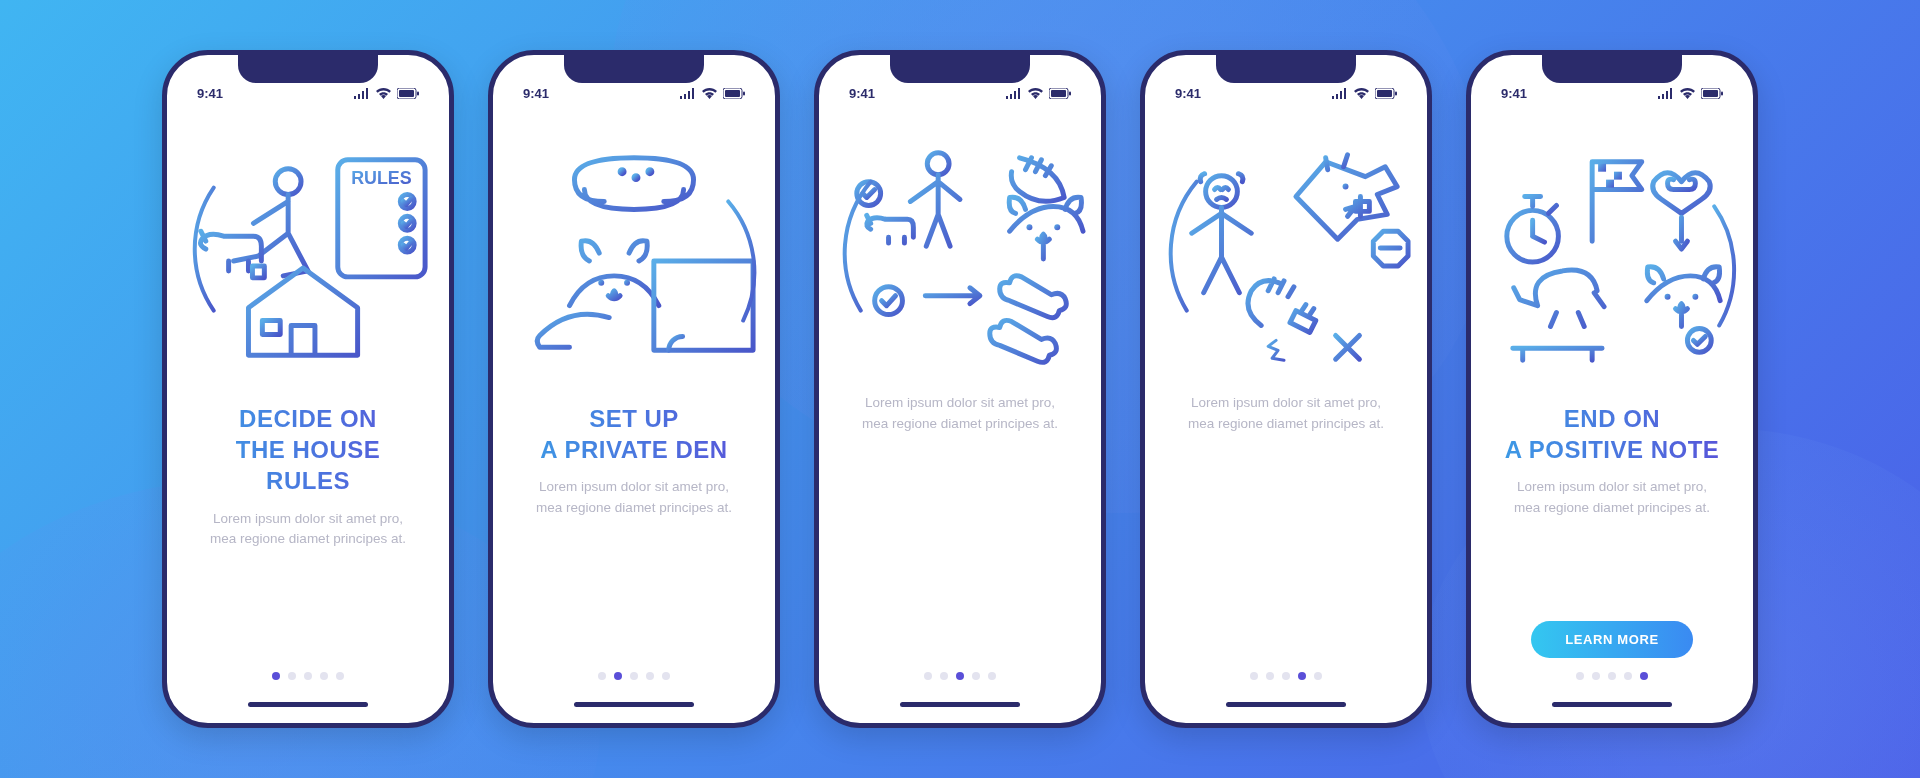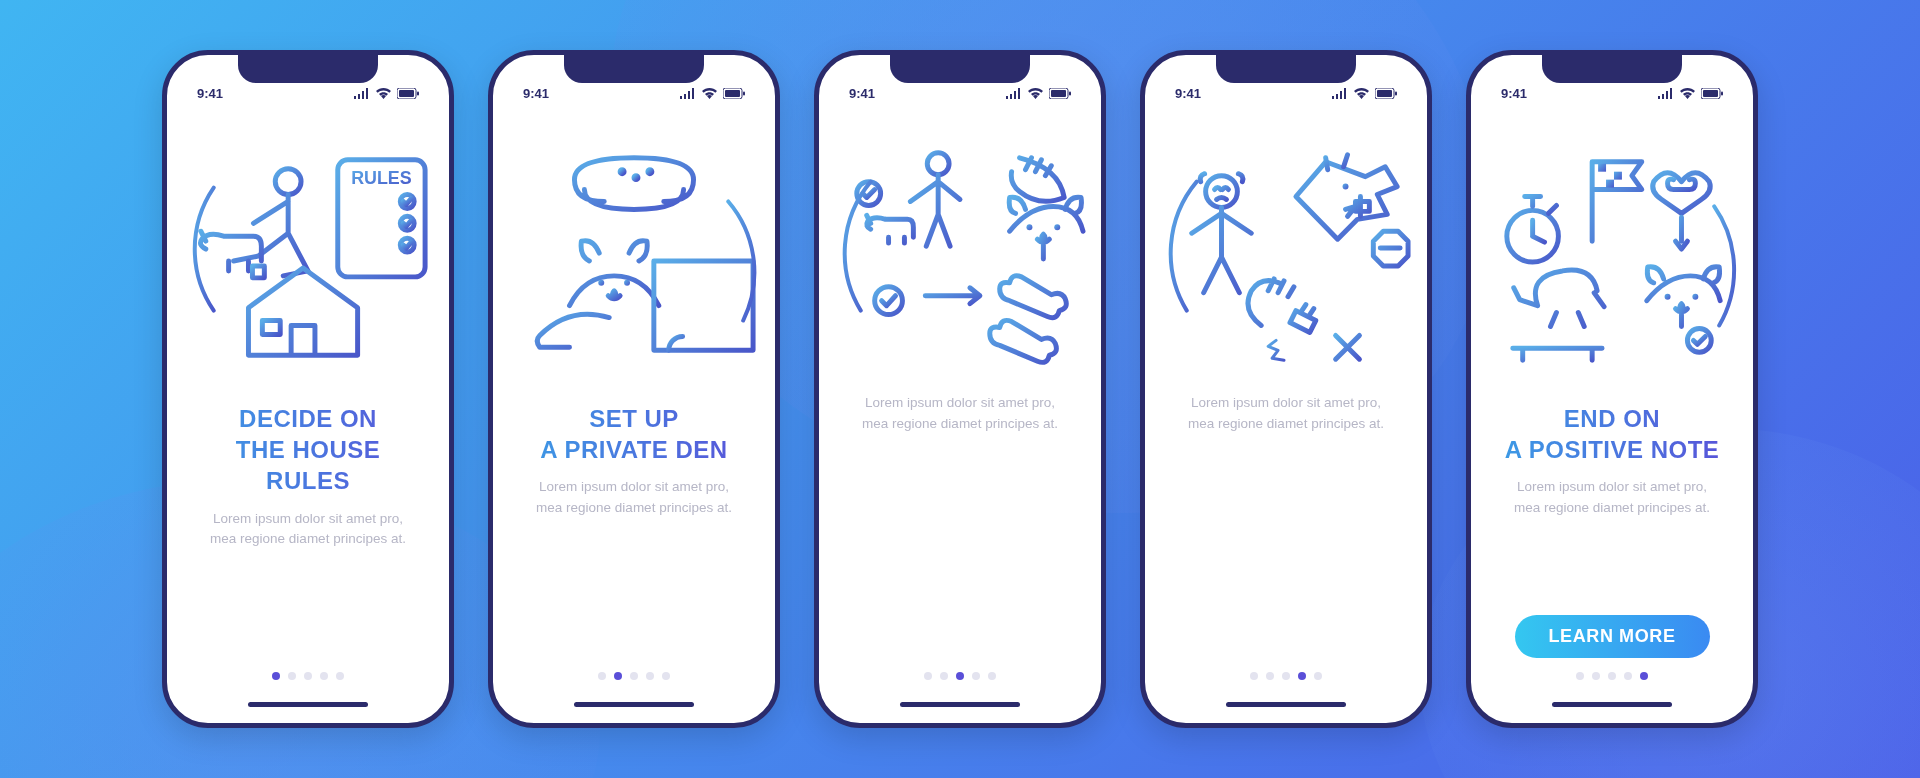--- a/index.html
+++ b/index.html
@@ -108,21 +108,21 @@
     line-height: 1.55;
     color: #b6b6c6;
     padding: 0 26px;
   }
   .spacer { flex: 1; }
   .cta {
     align-self: center;
     margin-bottom: 14px;
     padding: 11px 34px;
     border-radius: 999px;
-    font-size: 18px;
+    font-size: 13px;
     font-weight: 700;
     letter-spacing: 0.6px;
     color: #fff;
     background: linear-gradient(90deg, #34c7f0, #3a8af2);
     border: none;
     cursor: pointer;
   }
   .dots {
     display: flex;
     gap: 8px;

